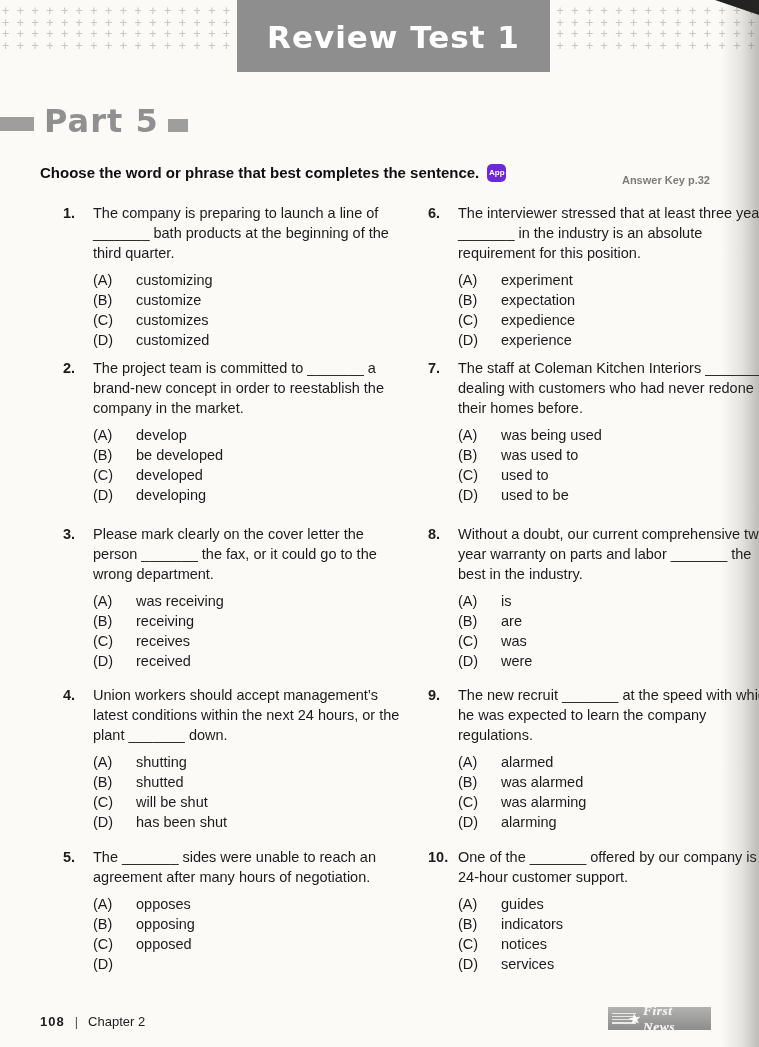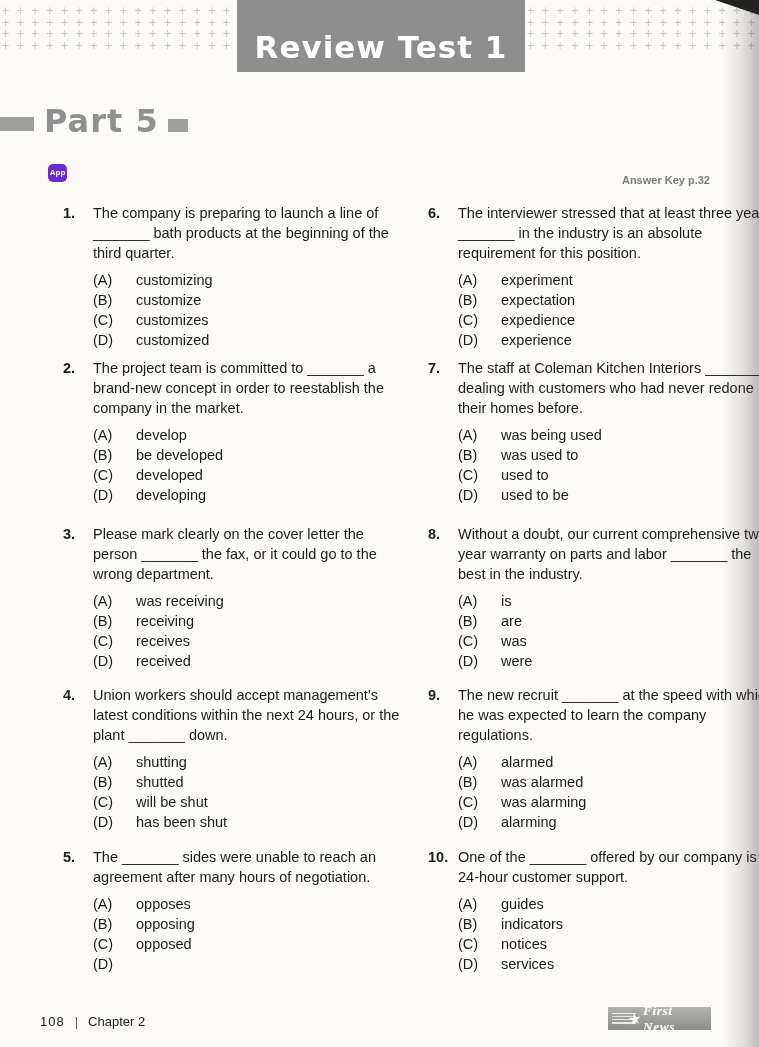--- a/index.html
+++ b/index.html
@@ -22,24 +22,24 @@
   .plus-strip.right{left:527px;width:230px;}
 
   
   .corner-fold{
     position:absolute;top:0;right:0;width:0;height:0;
     border-top:15px solid #202020;border-left:44px solid transparent;
   }
 
   
   .banner{
-    position:absolute;left:237px;top:0;width:288px;height:72px;
+    position:absolute;left:237px;top:0;width:313px;height:72px;
     background:#8e8e8e;
     display:flex;justify-content:center;align-items:flex-end;
-    padding-bottom:7px;box-sizing:border-box;
+    padding-bottom:17px;box-sizing:border-box;
   }
   .banner span{
     color:#ffffff;font-family:"DejaVu Sans",sans-serif;
     font-size:31px;font-weight:700;letter-spacing:1px;
   }
 
   
   .part-heading{position:absolute;left:0;top:99px;height:44px;display:flex;align-items:center;}
   .part-bar{display:inline-block;width:34px;height:14px;background:#9e9e9c;margin-top:6px;}
   .part-text{
@@ -70,21 +70,21 @@
   .q-num{width:30px;flex:0 0 30px;font-weight:700;font-size:14.5px;line-height:20px;}
   .q-body{flex:1;}
   .q-stem{font-size:14.5px;line-height:20px;width:318px;}
   .q-options{margin-top:7px;}
   .option{display:flex;font-size:14.5px;line-height:20px;}
   .opt-label{width:43px;flex:0 0 43px;}
   .opt-text{flex:1;}
 
   
   .footer{position:absolute;left:40px;top:1014px;display:flex;align-items:center;font-size:13px;color:#1d1d1d;}
-  .pagenum{font-weight:400;letter-spacing:1px;}
+  .pagenum{font-weight:700;letter-spacing:1px;}
   .fsep{margin:0 10px;font-weight:300;color:#555;}
   .chapter{font-weight:400;}
 
   
   .brand-logo{
     position:absolute;left:608px;top:1007px;width:103px;height:23px;
     background:linear-gradient(to bottom,#b2b2b0,#8d8d8b);
     display:flex;align-items:center;padding:0 4px;box-sizing:border-box;
   }
   .speed-lines{
@@ -123,20 +123,21 @@
     <span>Review Test 1</span>
   </div>
 
   <div class="part-heading">
     <span class="part-bar"></span>
     <span class="part-text">Part 5</span>
     <span class="part-sq"></span>
   </div>
 
   <div class="instruction-row">
+    <span class="instruction">Choose the word or phrase that best completes the sentence.</span>
     <span class="app-badge">App</span>
     <span class="answer-key">Answer Key p.32</span>
   </div>
 
   <div class="col left-col" id="col-left">
   <div class="question" style="top: 203px;">
     <div class="q-num">1.</div>
     <div class="q-body">
       <div class="q-stem">The company is preparing to launch a line of _______ bath products at the beginning of the third quarter.</div>
       <div class="q-options">

